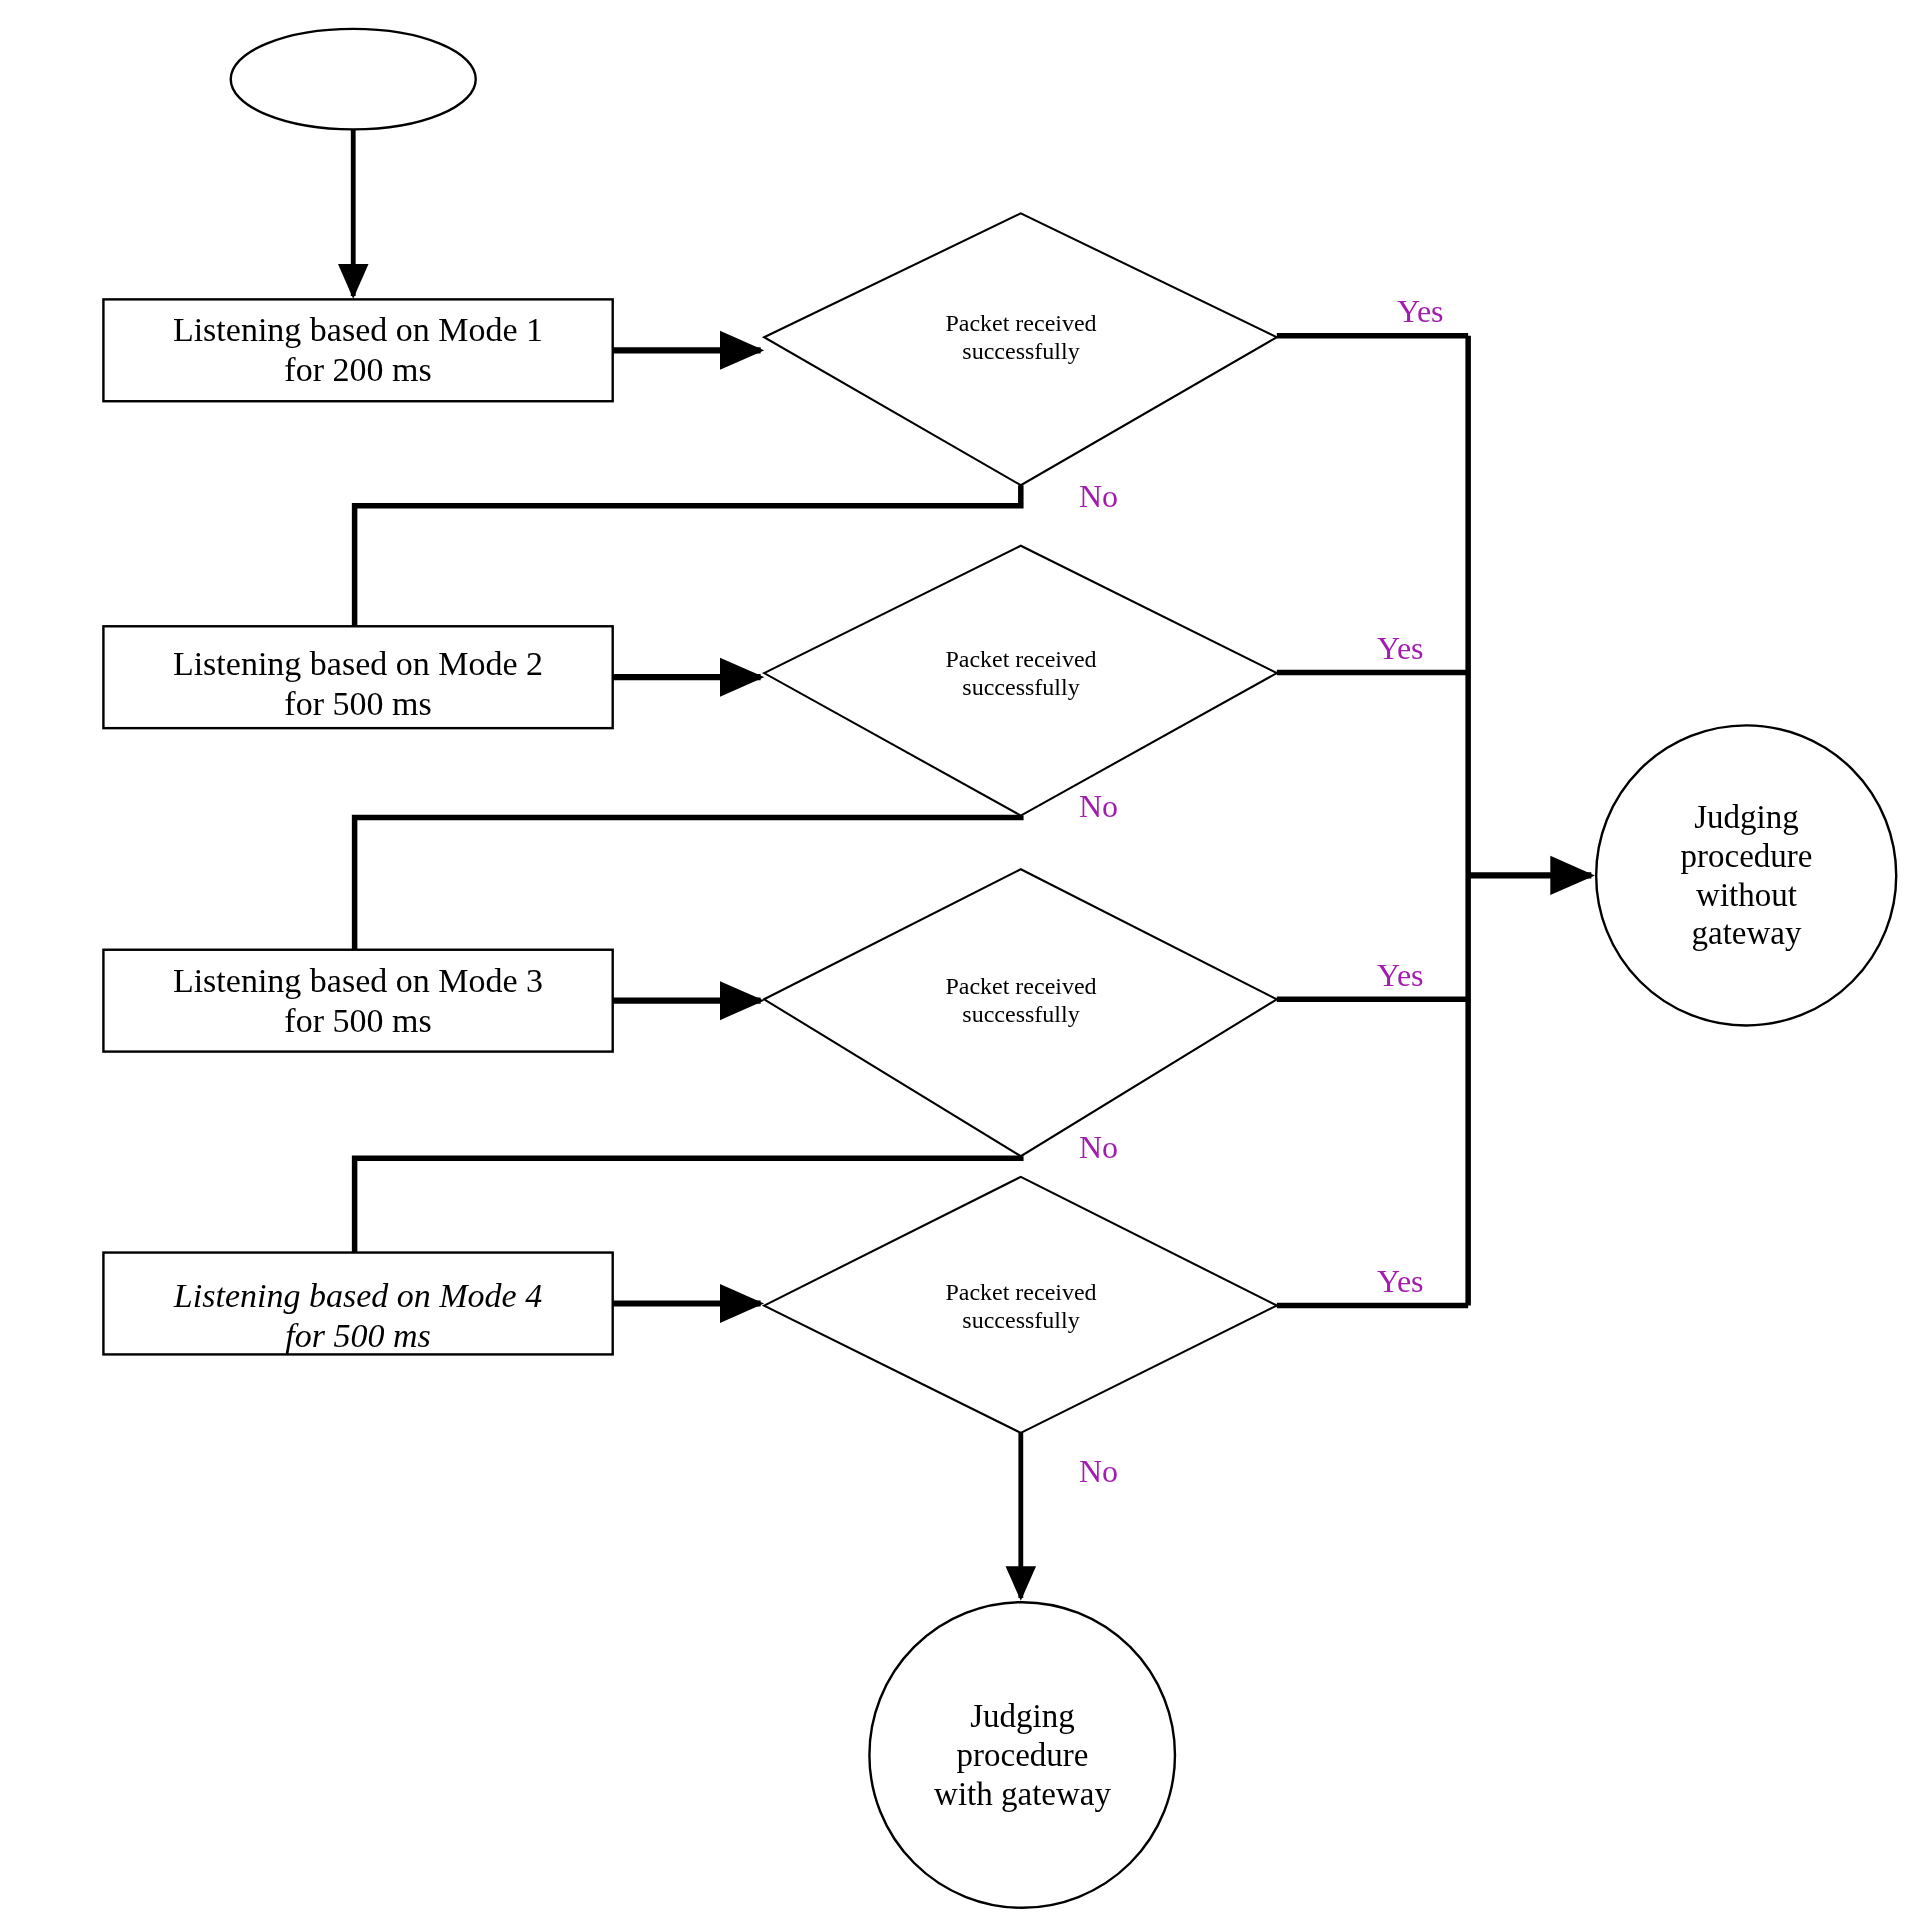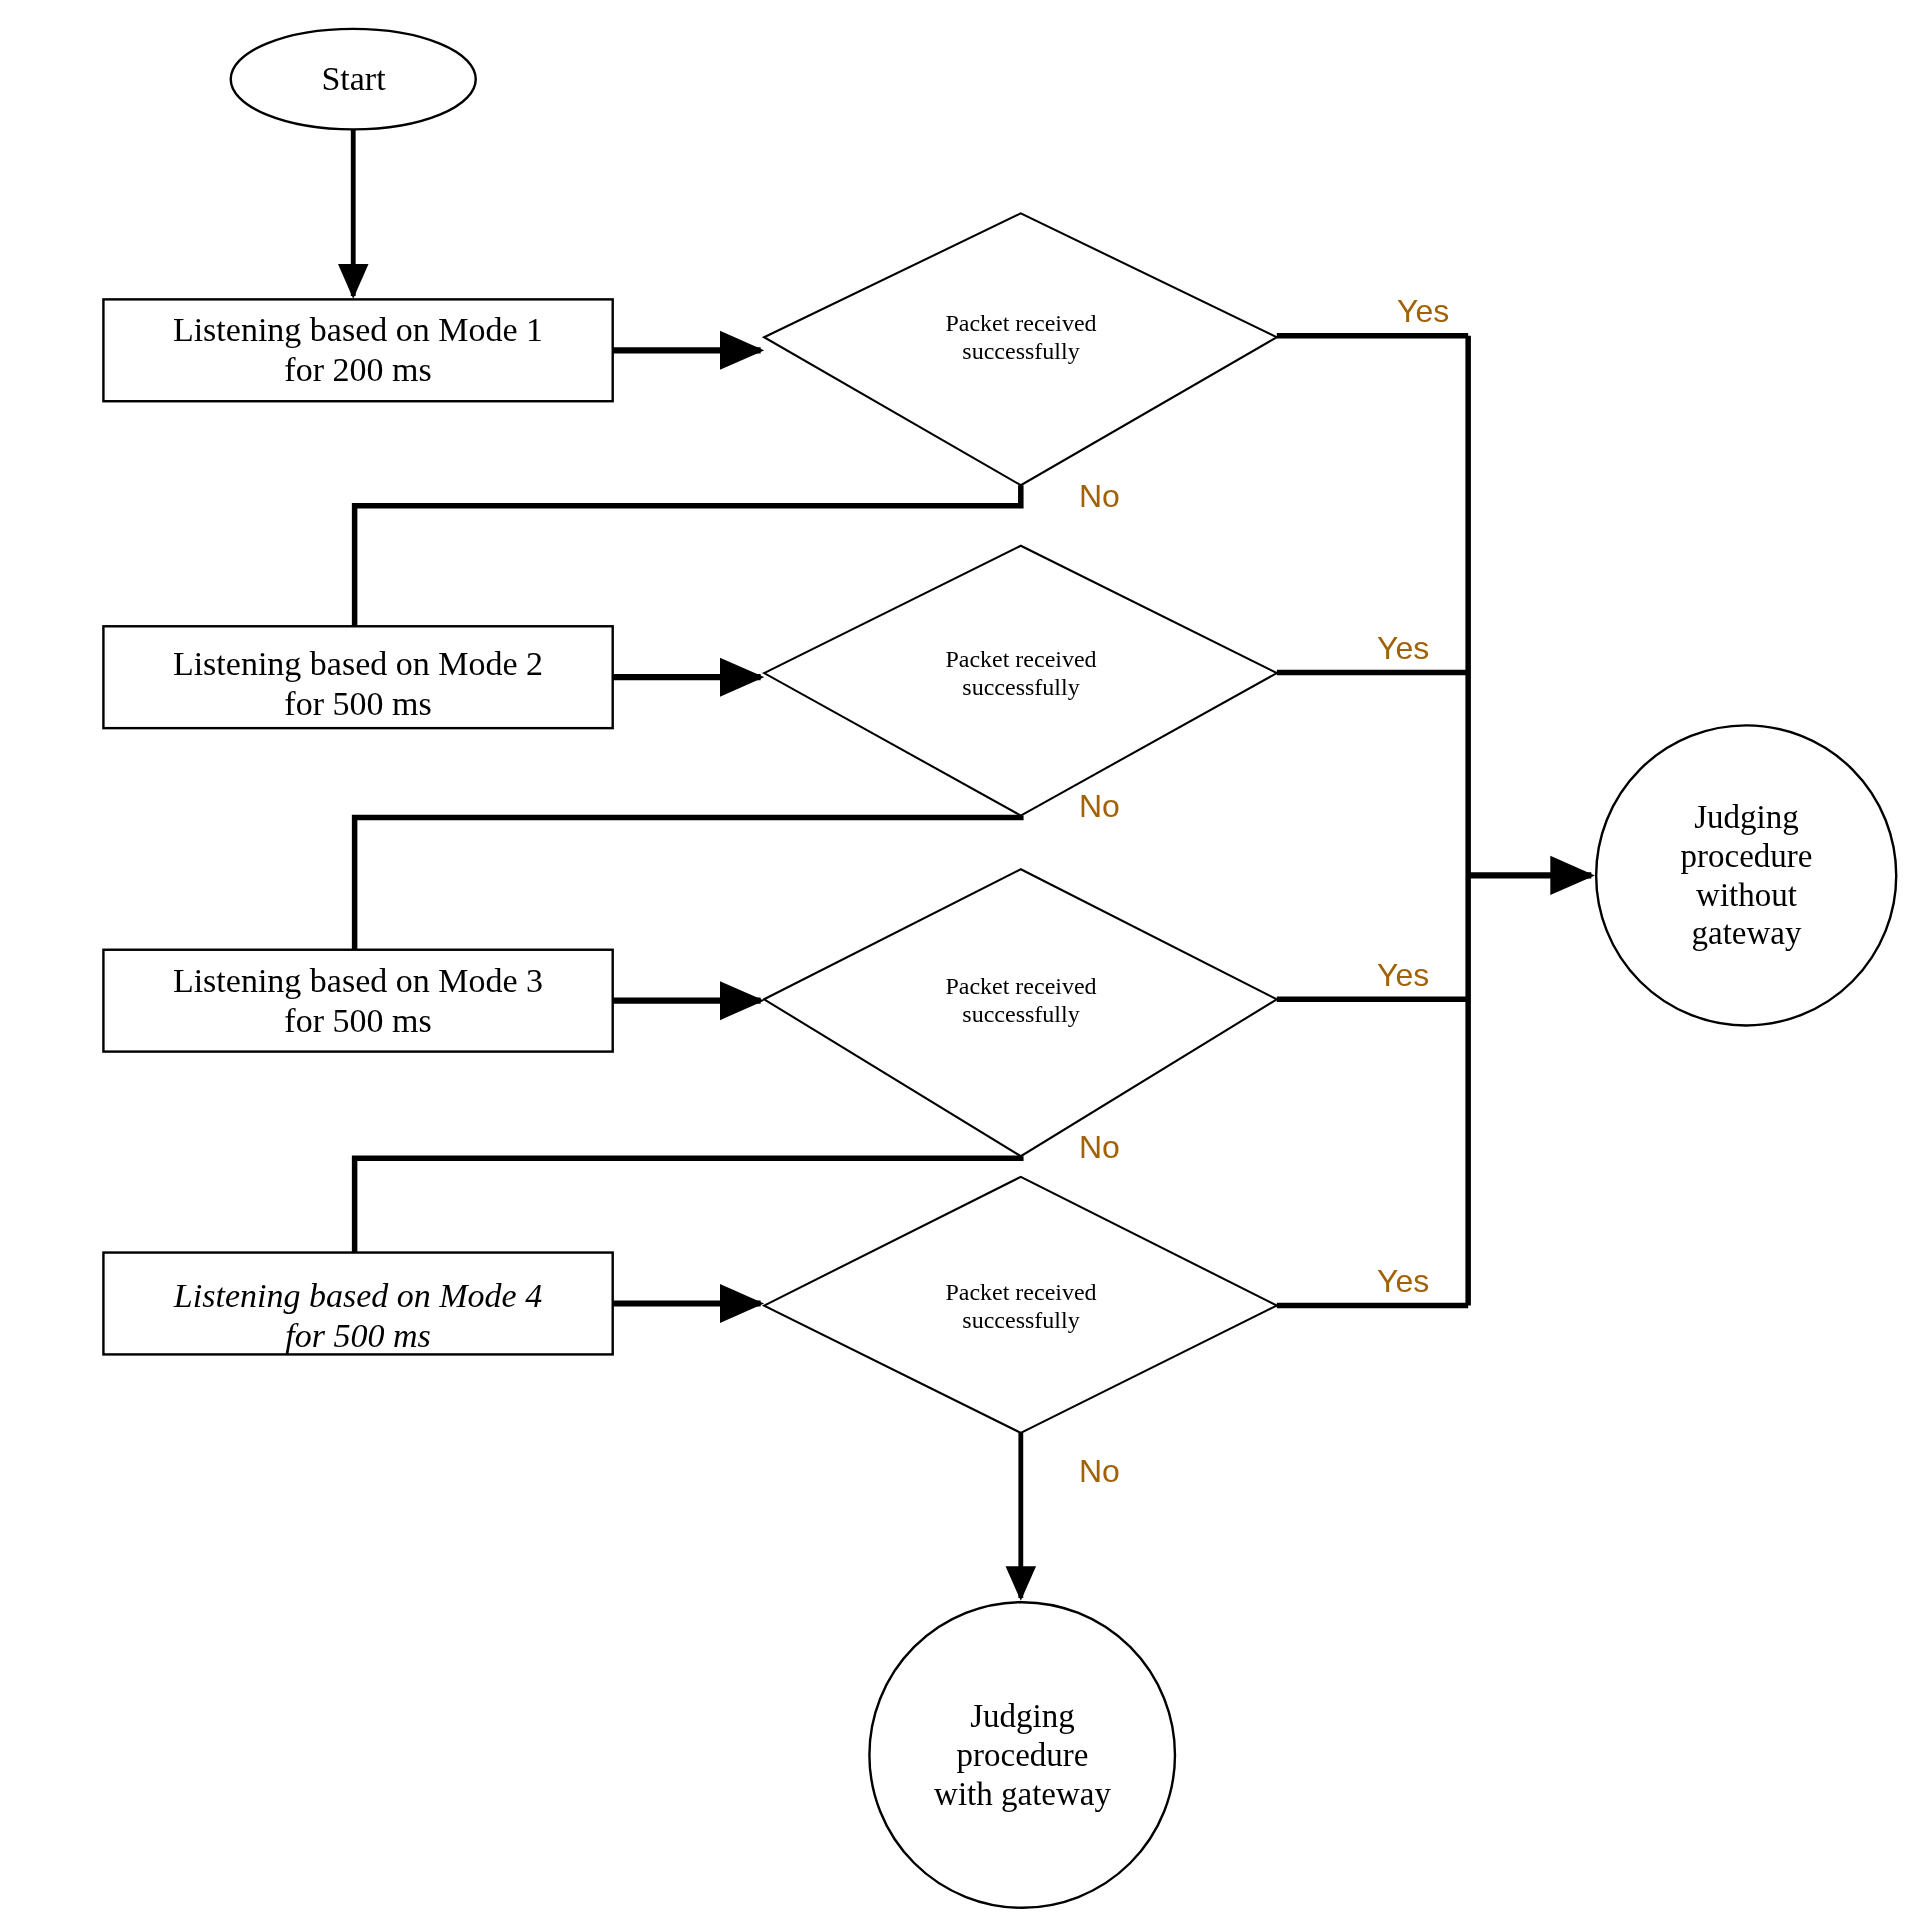--- a/index.html
+++ b/index.html
@@ -11,22 +11,22 @@
     display:flex;align-items:center;justify-content:center;
     text-align:center;
     color:#000;
     font-family:"Liberation Serif",serif;
     pointer-events:none;
     white-space:pre-line;
     line-height:1.18;
   }
   .edgelabel{
     position:absolute;
-    color:#a16207;
-    font-family:Liberation Sans, sans-serif;
+    color:#a21caf;
+    font-family:Liberation Serif, serif;
     font-size:32px;
     line-height:1;
     white-space:nowrap;
   }
   .t-start{font-size:34px;}
   .t-proc{font-size:34px;}
   .t-dec{font-size:24px;}
   .t-term{font-size:33px;}
 </style>
 </head>
@@ -75,21 +75,20 @@
 
     <path d="M 2133 1272 L 2312 1272" fill="none" stroke="#000" stroke-width="9" marker-end="url(#arrow)"></path>
 
     <path d="M 1483 705 L 1483 735 L 515 735 L 515 910" fill="none" stroke="#000" stroke-width="8"></path>
     <path d="M 1483 1185 L 1483 1188 L 515 1188 L 515 1380" fill="none" stroke="#000" stroke-width="8"></path>
     <path d="M 1483 1680 L 1483 1683 L 515 1683 L 515 1820" fill="none" stroke="#000" stroke-width="8"></path>
 
     <path d="M 1483 2082 L 1483 2322" fill="none" stroke="#000" stroke-width="7" marker-end="url(#arrow)"></path>
   </svg>
 
-  <div class="nodetext t-start" style="left:231px;top:29px;width:245px;height:101px;">Start</div>
 
   <div class="nodetext t-proc" style="left:110px;top:299px;width:496px;height:102px;">Listening based on Mode 1
 for 200 ms</div>
   <div class="nodetext t-proc" style="left:110px;top:626px;width:496px;height:116px;">Listening based on Mode 2
 for 500 ms</div>
   <div class="nodetext t-proc" style="left:110px;top:950px;width:496px;height:102px;">Listening based on Mode 3
 for 500 ms</div>
   <div class="nodetext t-proc" style="left:110px;top:1253px;width:496px;height:126px;font-style:italic;">Listening based on Mode 4
 for 500 ms</div>
 

